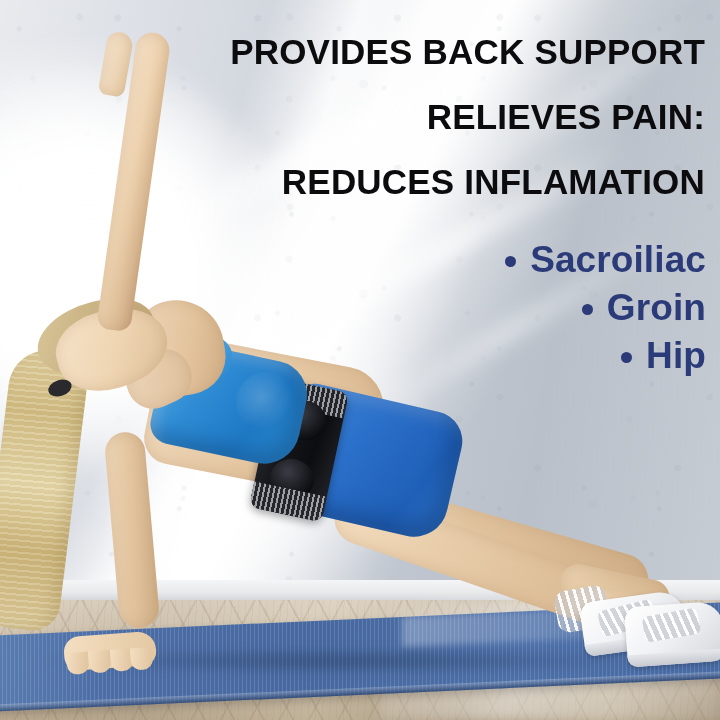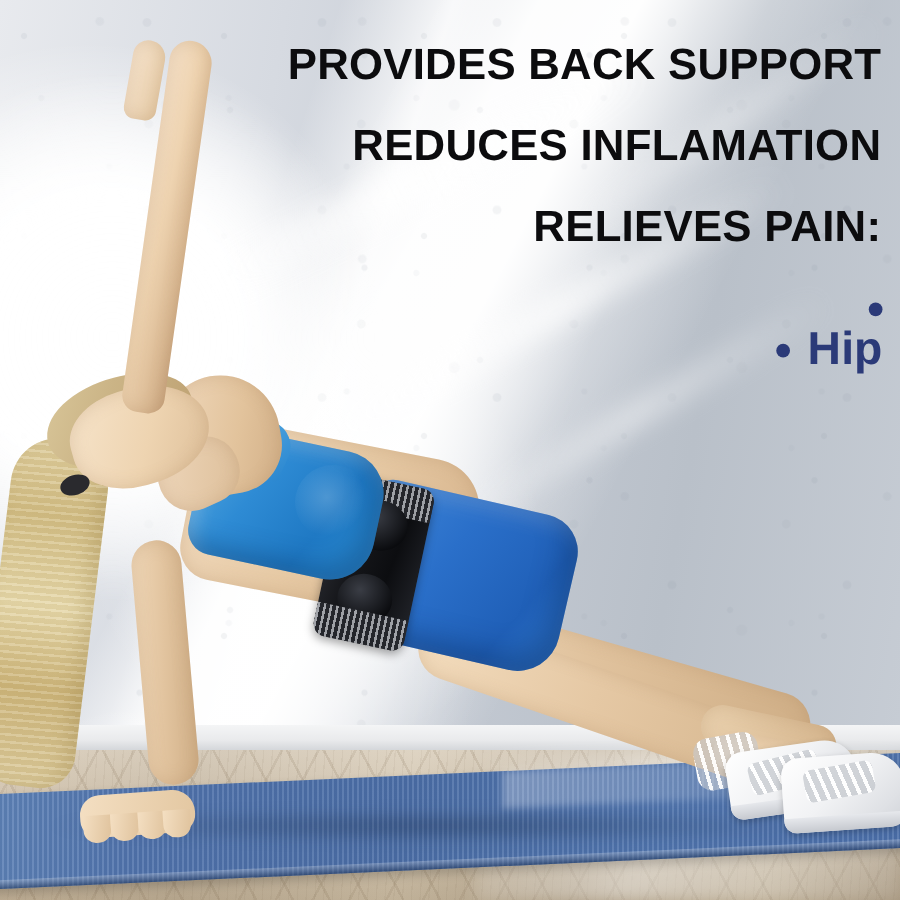--- a/index.html
+++ b/index.html
@@ -446,27 +446,32 @@
     <div class="hand-down">
       <div class="finger" style="left:2px;"></div>
       <div class="finger" style="left:24px;"></div>
       <div class="finger" style="left:46px;"></div>
       <div class="finger" style="left:66px;"></div>
     </div>
   </div>
 
   <div class="headlines">
     <div class="headline">PROVIDES BACK SUPPORT</div>
+    <div class="headline">RELIEVES PAIN:</div>
     <div class="headline">REDUCES INFLAMATION</div>
-    <div class="headline">RELIEVES PAIN:</div>
   </div>
 
   <div class="bullets">
     <div class="bullet-row">
       <span class="dot"></span>
+      <span class="bullet-label">Sacroiliac</span>
+    </div>
+    <div class="bullet-row">
+      <span class="dot"></span>
+      <span class="bullet-label">Groin</span>
     </div>
     <div class="bullet-row">
       <span class="dot"></span>
       <span class="bullet-label">Hip</span>
     </div>
   </div>
 
 </div>
 
 </body></html>

